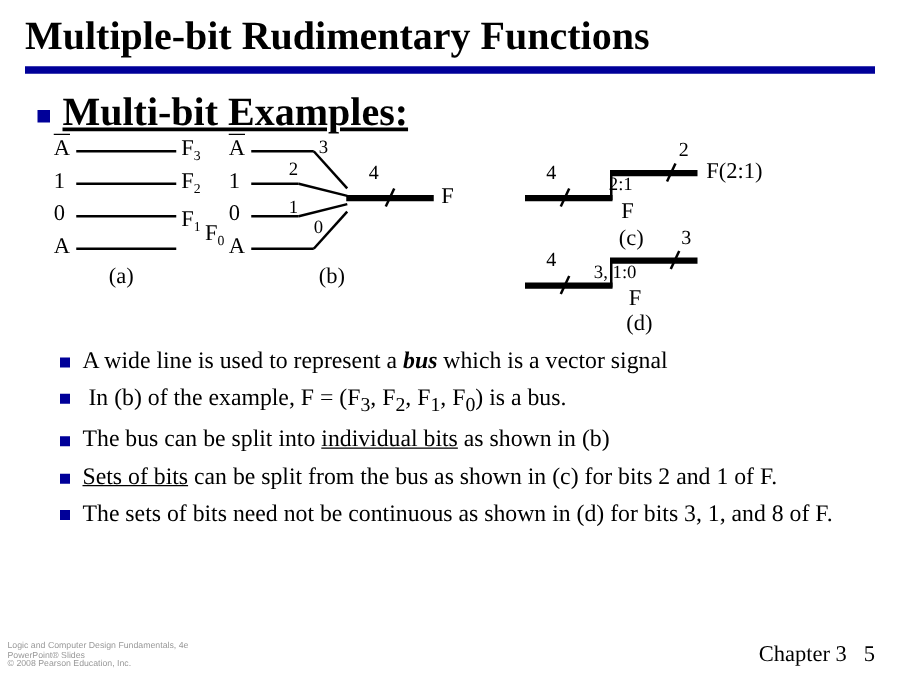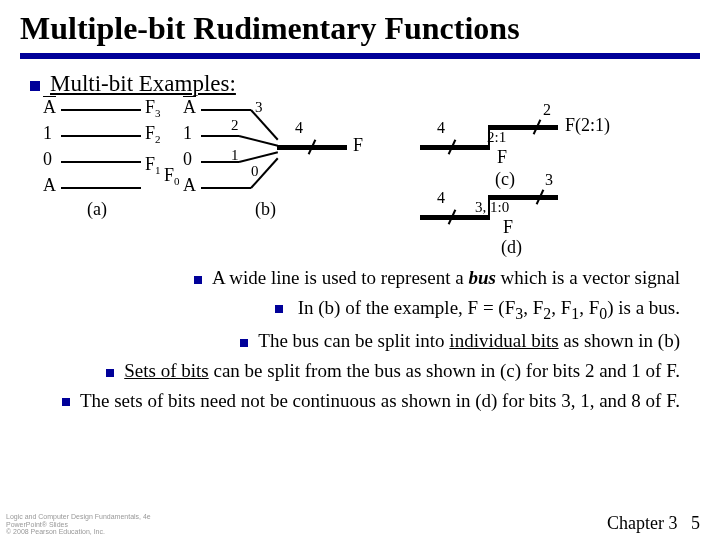--- a/index.html
+++ b/index.html
@@ -17,22 +17,23 @@
     font-size: 32px;
     font-weight: bold;
     padding: 10px 20px 4px 20px;
   }
   .rule {
     height: 6px;
     background: #000099;
     margin: 2px 20px 12px 20px;
   }
   .heading {
-    font-size: 23px;
+    font-size: 32px;
     padding-left: 30px;
+    font-weight: bold;
   }
   .bullet-sq {
     display: inline-block;
     width: 10px; height: 10px;
     background: #000099;
     margin-right: 10px;
     vertical-align: middle;
   }
   .diagram-area {
     position: relative;
@@ -60,21 +61,20 @@
   .bullets {
     padding: 0 40px 0 48px;
     font-size: 19px;
     line-height: 1.25;
   }
   .bullets li {
     list-style: none;
     text-indent: -18px;
     padding-left: 18px;
     margin-bottom: 6px;
-    text-align: right;
   }
   .bullets li::before {
     content: "";
     display: inline-block;
     width: 8px; height: 8px;
     background: #000099;
     margin-right: 10px;
     vertical-align: middle;
   }
   .footer-left {

